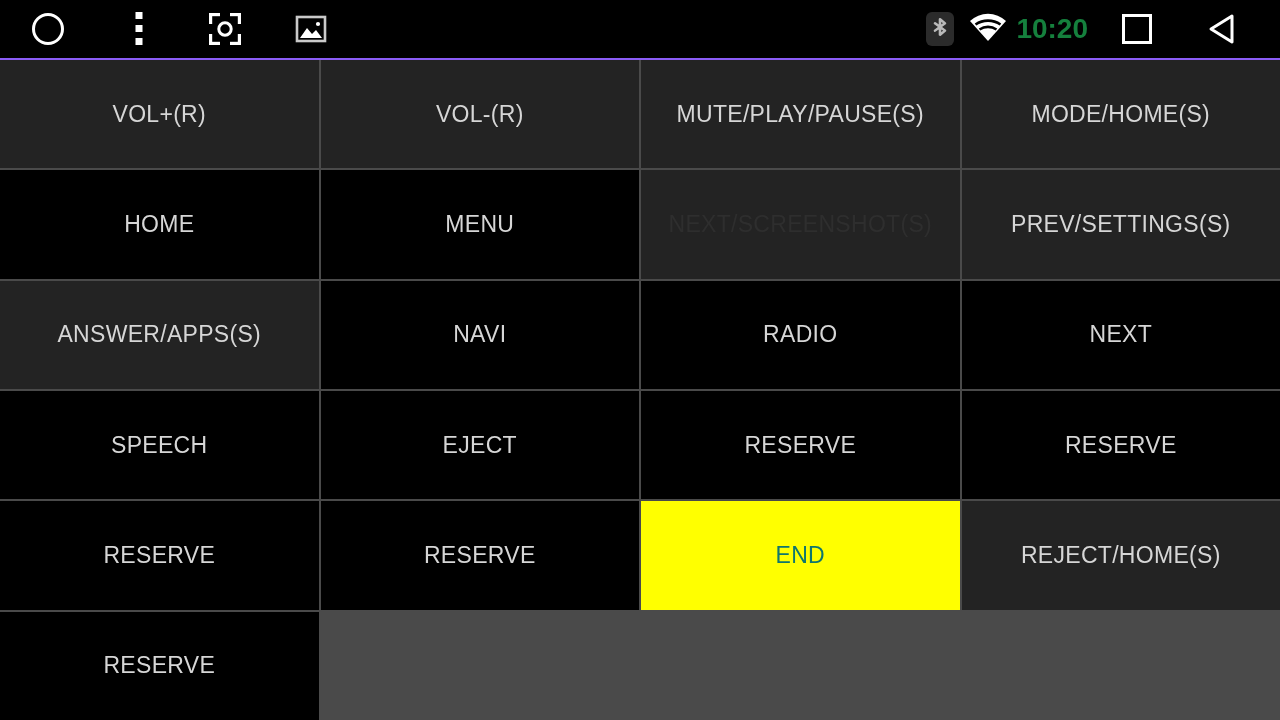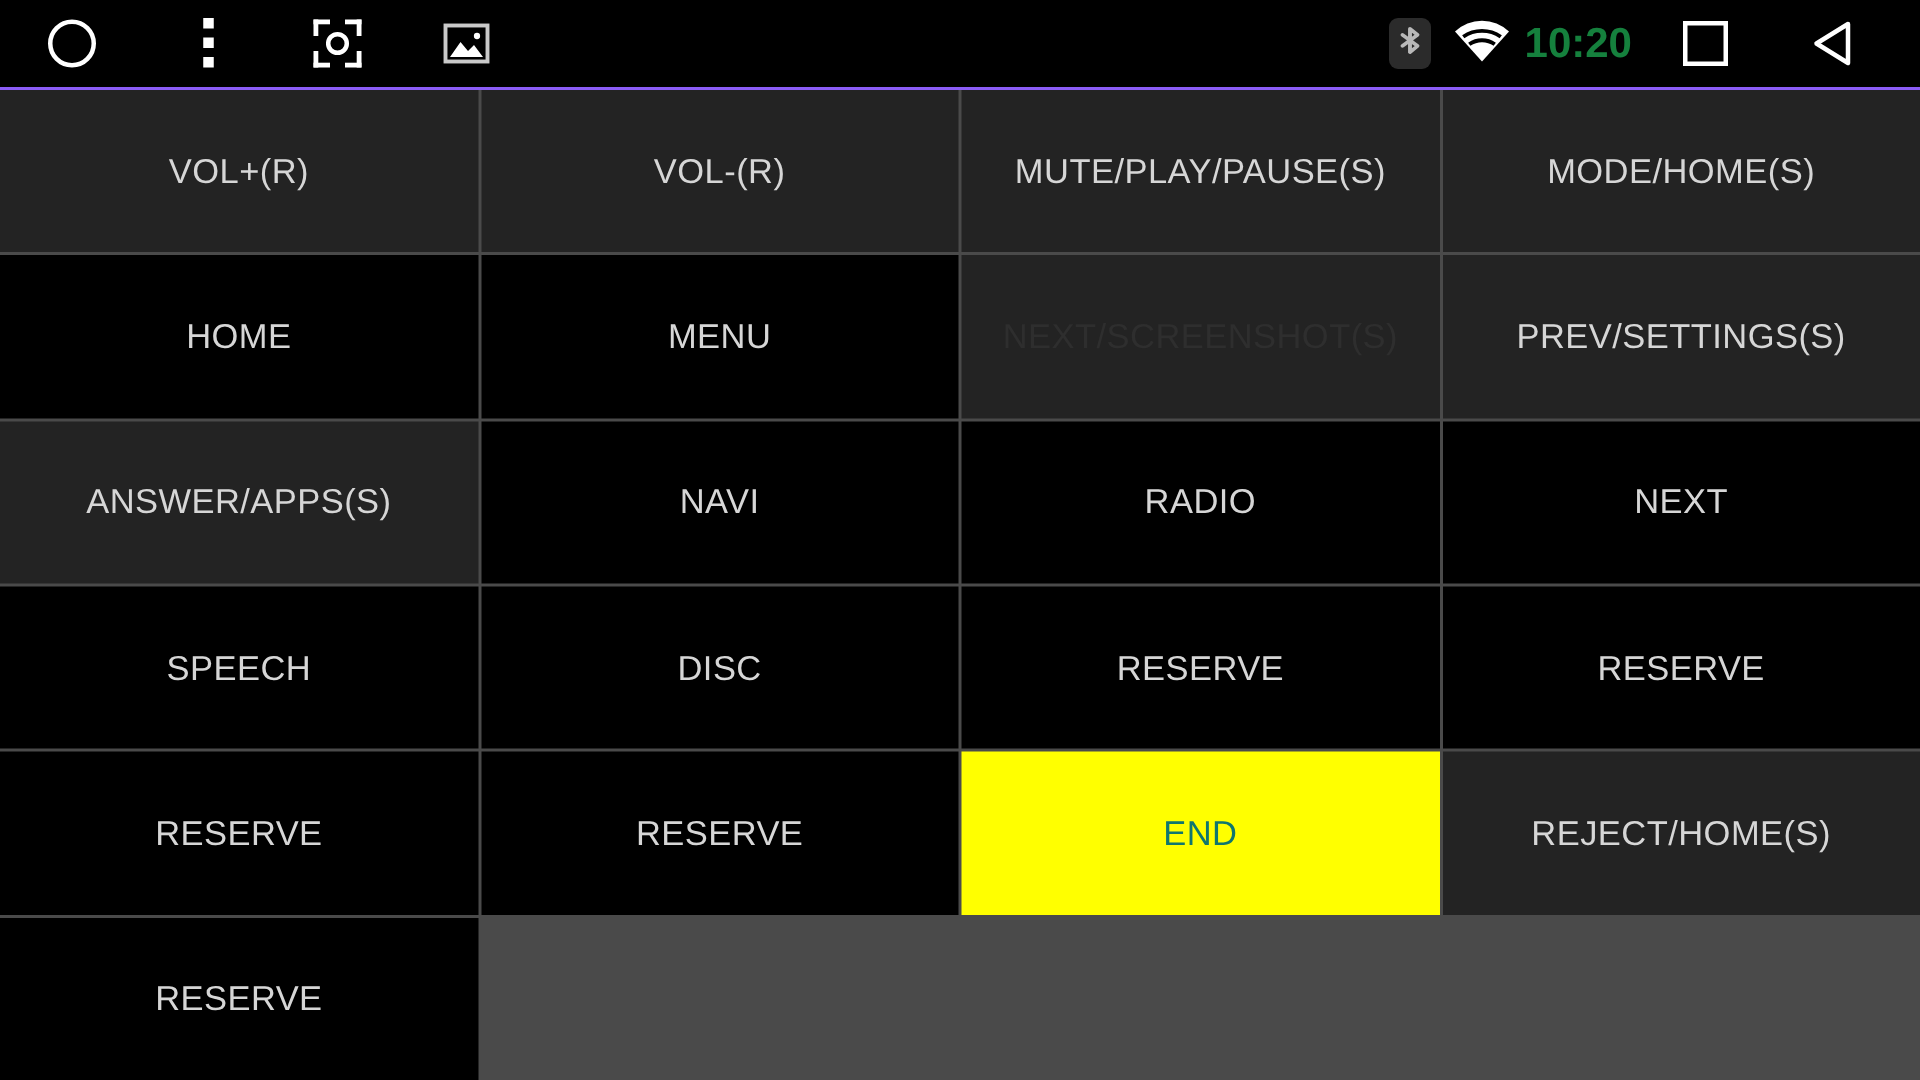--- a/index.html
+++ b/index.html
@@ -200,21 +200,21 @@
       <div class="cell gray">MODE/HOME(S)</div>
       <div class="cell black">HOME</div>
       <div class="cell black">MENU</div>
       <div class="cell dim">NEXT/SCREENSHOT(S)</div>
       <div class="cell gray">PREV/SETTINGS(S)</div>
       <div class="cell gray">ANSWER/APPS(S)</div>
       <div class="cell black">NAVI</div>
       <div class="cell black">RADIO</div>
       <div class="cell black">NEXT</div>
       <div class="cell black">SPEECH</div>
-      <div class="cell black">DISC</div>
+      <div class="cell black">EJECT</div>
       <div class="cell black">RESERVE</div>
       <div class="cell black">RESERVE</div>
       <div class="cell black">RESERVE</div>
       <div class="cell black">RESERVE</div>
       <div class="cell yellow">END</div>
       <div class="cell gray">REJECT/HOME(S)</div>
       <div class="cell black">RESERVE</div>
     </div>
 
 </div>

